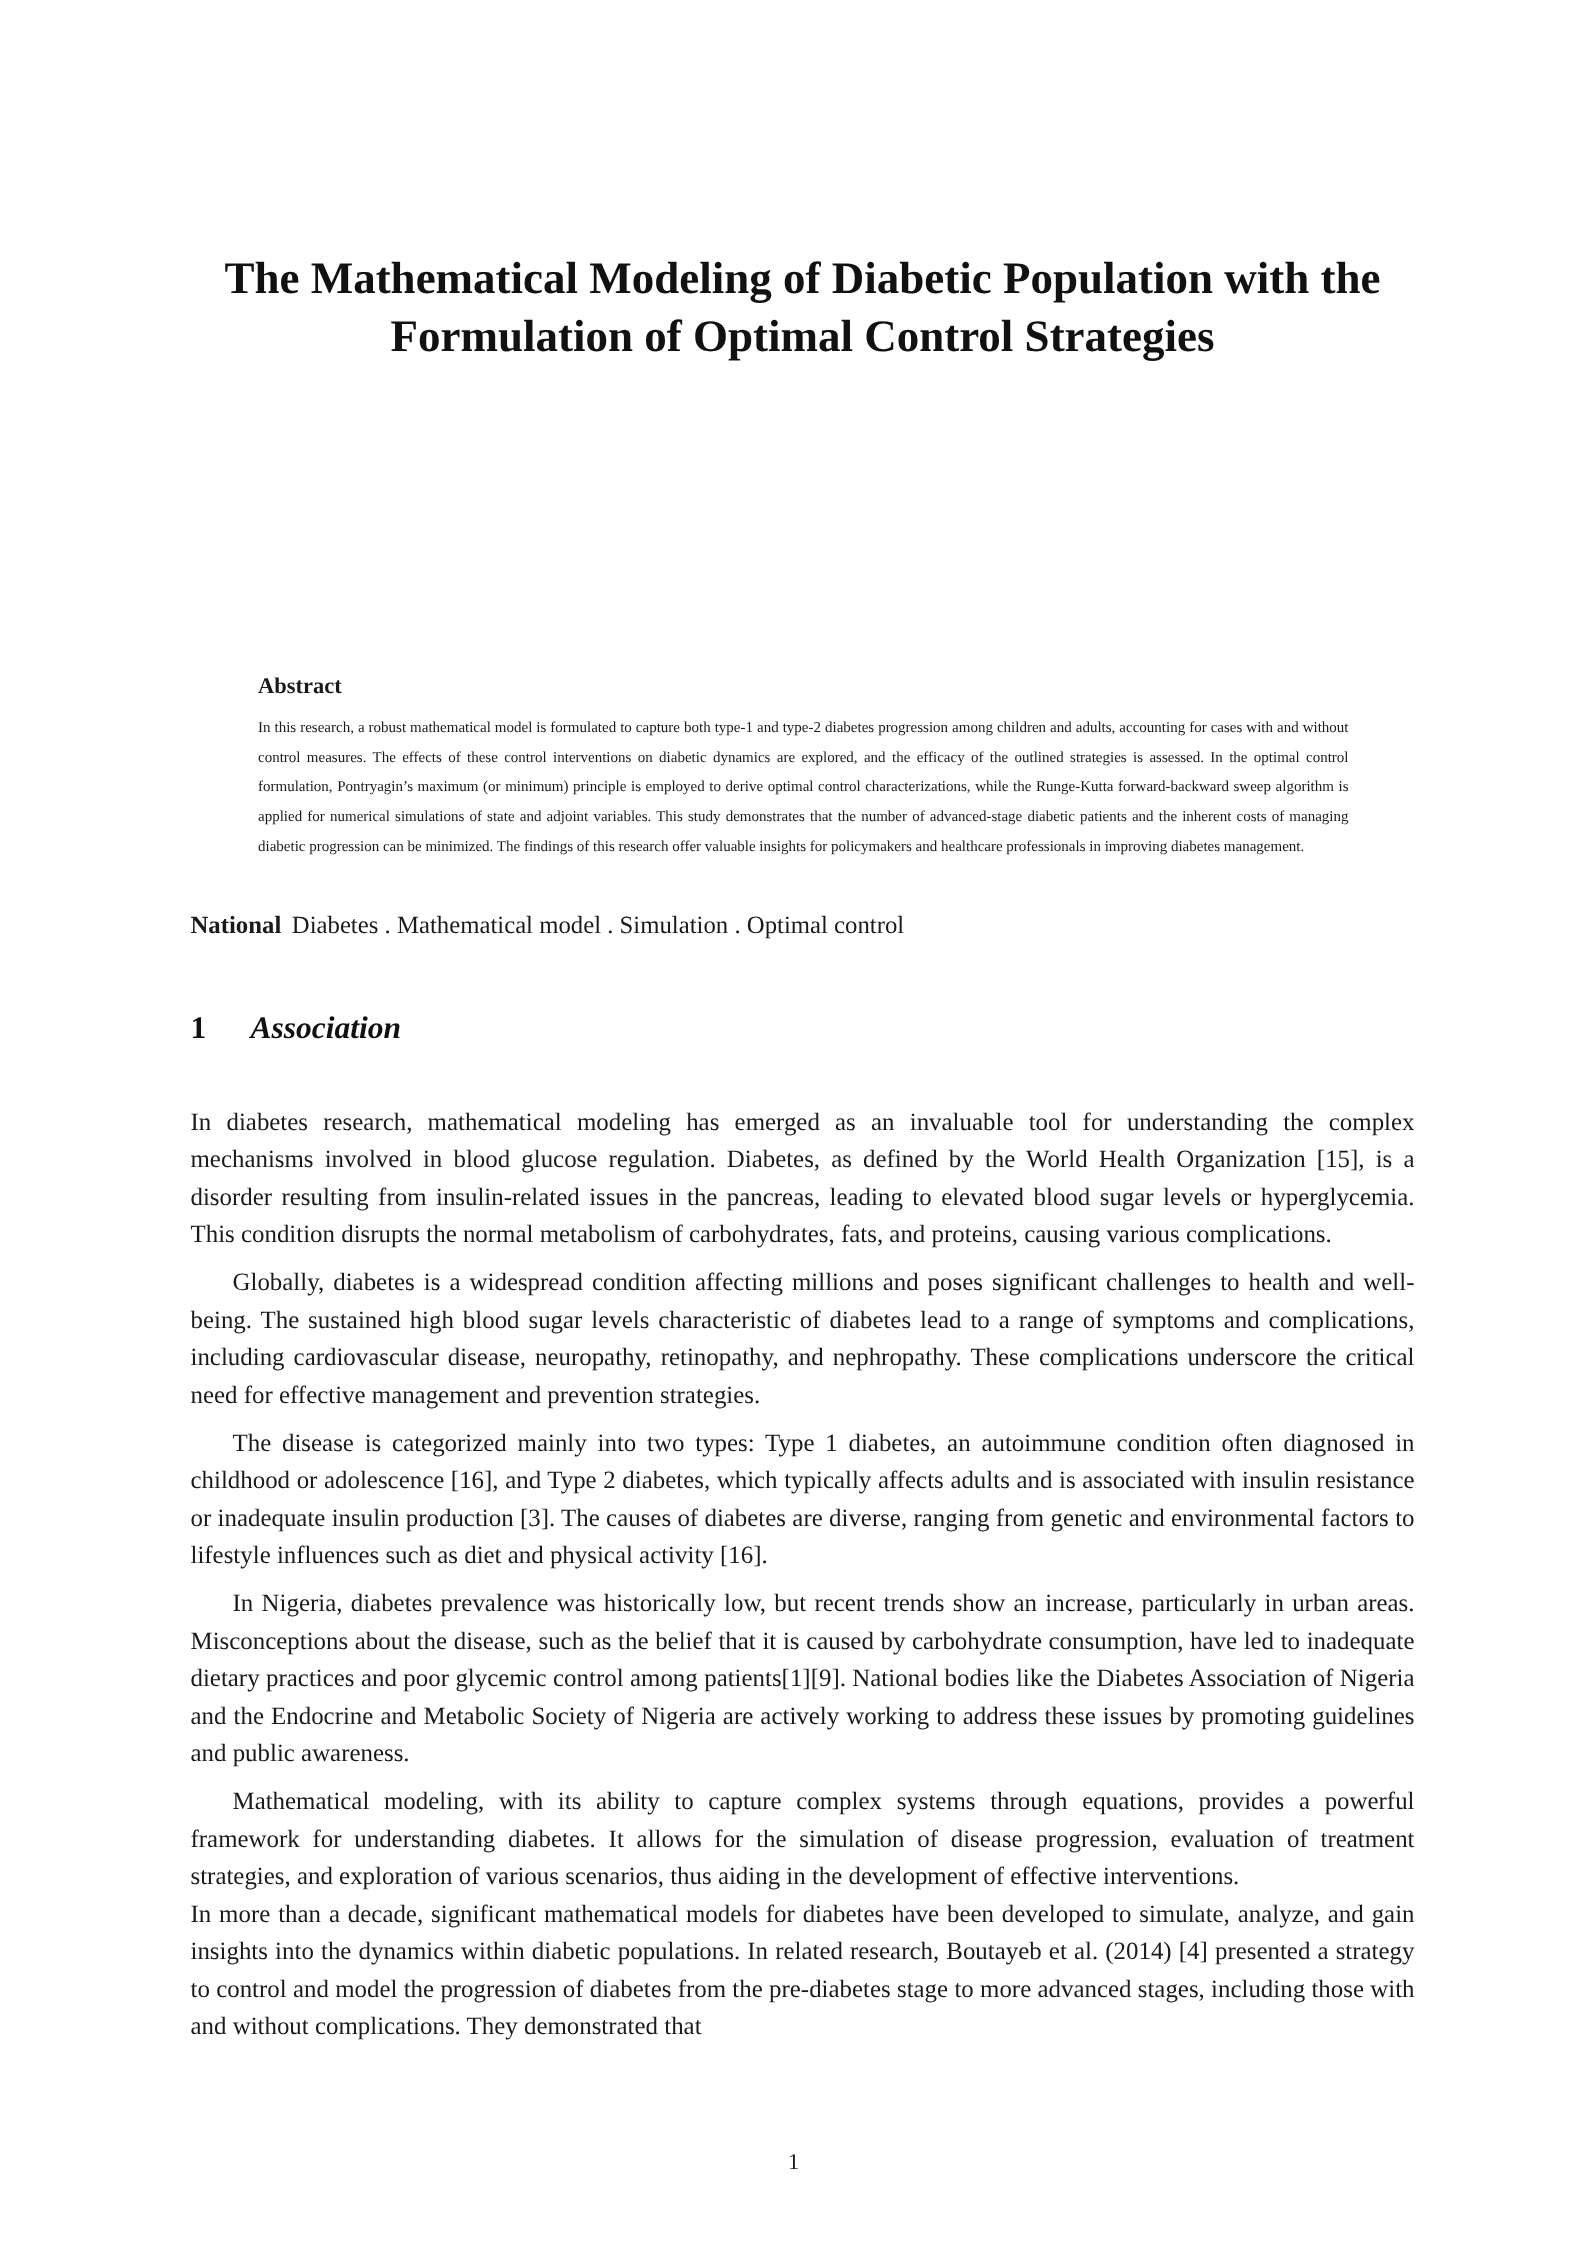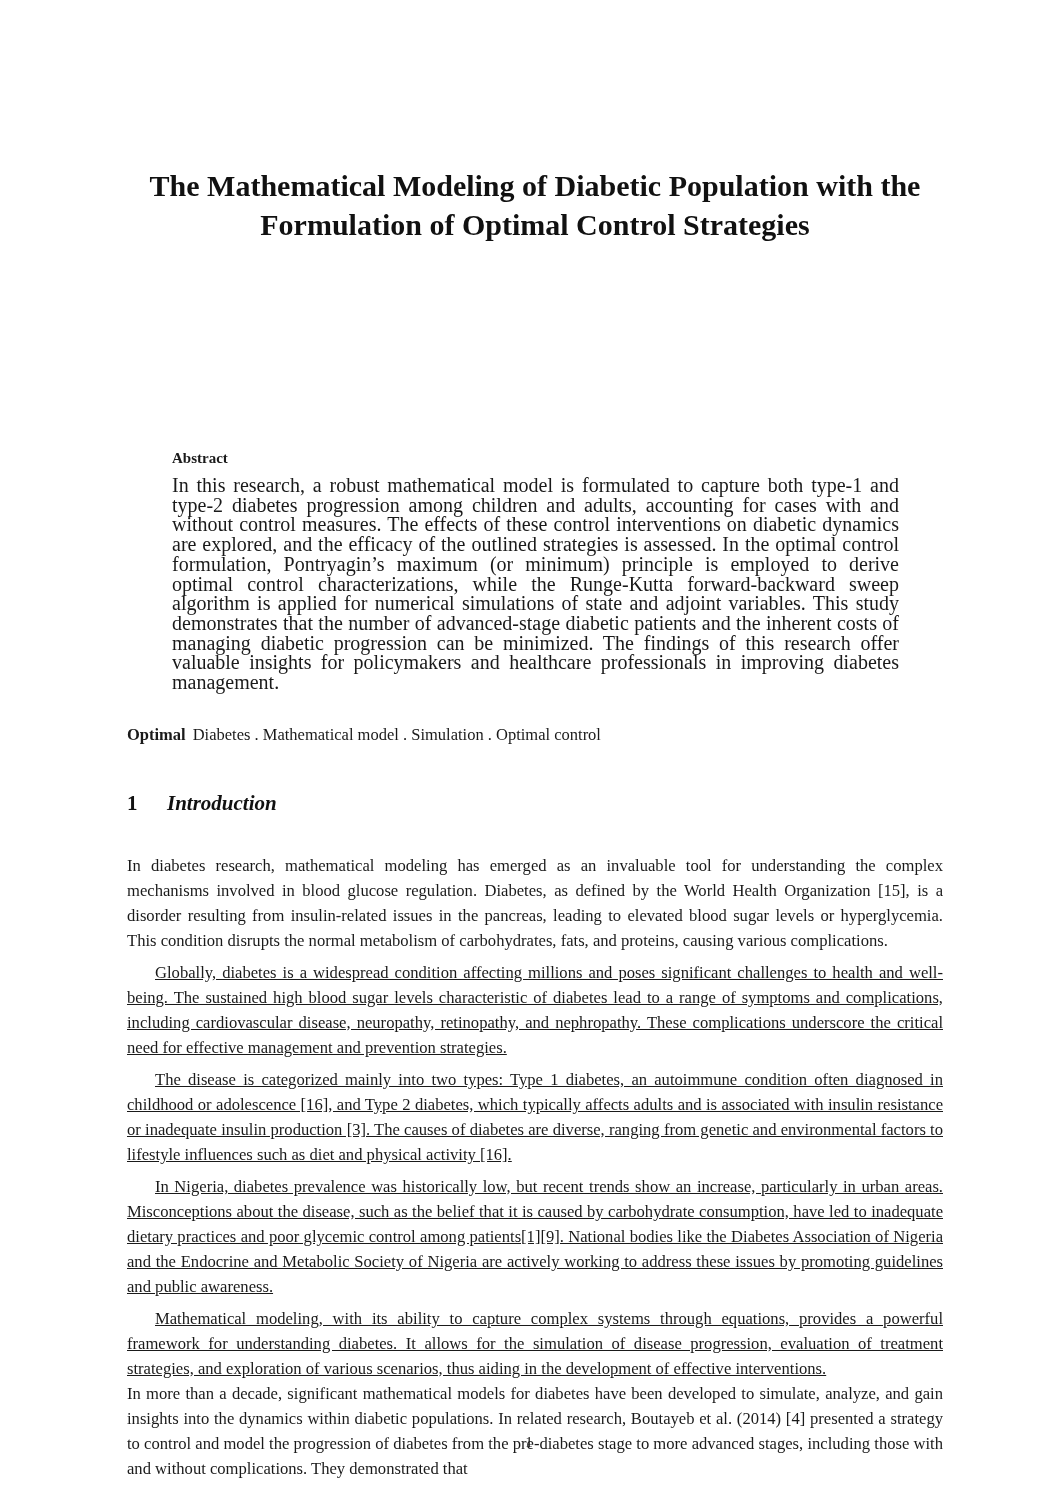--- a/index.html
+++ b/index.html
@@ -32,21 +32,21 @@
     margin: 206px 44px 0 45px;
   }
   .abstract-heading {
     text-align: left;
     font-weight: bold;
     font-size: 15px;
     margin: 0 0 9px 0;
   }
   .abstract-body {
     margin: 0;
-    font-size: 20px;
+    font-size: 10px;
     line-height: 19.7px;
     text-align: justify;
   }
   .keywords {
     margin: 30px 0 0 0;
     font-size: 16.5px;
     line-height: 24px;
   }
   .kw-label {
     font-weight: bold;
@@ -67,21 +67,20 @@
     font-style: italic;
   }
   .body-par {
     margin: 0 0 7px 0;
     font-size: 16.6px;
     line-height: 25px;
     text-align: justify;
   }
   .body-par.indent {
     text-indent: 28px;
-    text-decoration: underline;
   }
   .body-par.noindent {
     text-indent: 0;
     margin-top: 37px;
   }
   .body-par.flush {
     margin-top: 0;
     margin-bottom: 0;
   }
   .page-number {
@@ -100,25 +99,25 @@
 <div class="page">
 
   <h1 class="title">The Mathematical Modeling of Diabetic Population with the Formulation of Optimal Control Strategies</h1>
 
   <div class="abstract">
     <div class="abstract-heading">Abstract</div>
     <p class="abstract-body">In this research, a robust mathematical model is formulated to capture both type-1 and type-2 diabetes progression among children and adults, accounting for cases with and without control measures. The effects of these control interventions on diabetic dynamics are explored, and the efficacy of the outlined strategies is assessed. In the optimal control formulation, Pontryagin’s maximum (or minimum) principle is employed to derive optimal control characterizations, while the Runge-Kutta forward-backward sweep algorithm is applied for numerical simulations of state and adjoint variables. This study demonstrates that the number of advanced-stage diabetic patients and the inherent costs of managing diabetic progression can be minimized. The findings of this research offer valuable insights for policymakers and healthcare professionals in improving diabetes management.</p>
   </div>
 
   <p class="keywords">
-    <span class="kw-label">Optimal</span><span>Diabetes . Mathematical model . Simulation . Optimal control</span>
+    <span class="kw-label">National</span><span>Diabetes . Mathematical model . Simulation . Optimal control</span>
   </p>
 
   <h2 class="section-heading">
-    <span class="sec-num">1</span><span class="sec-title">Introduction</span>
+    <span class="sec-num">1</span><span class="sec-title">Association</span>
   </h2>
 
   <p class="body-par noindent">In diabetes research, mathematical modeling has emerged as an invaluable tool for understanding the complex mechanisms involved in blood glucose regulation. Diabetes, as defined by the World Health Organization [15], is a disorder resulting from insulin-related issues in the pancreas, leading to elevated blood sugar levels or hyperglycemia. This condition disrupts the normal metabolism of carbohydrates, fats, and proteins, causing various complications.</p>
 
   <p class="body-par indent">Globally, diabetes is a widespread condition affecting millions and poses significant challenges to health and well-being. The sustained high blood sugar levels characteristic of diabetes lead to a range of symptoms and complications, including cardiovascular disease, neuropathy, retinopathy, and nephropathy. These complications underscore the critical need for effective management and prevention strategies.</p>
 
   <p class="body-par indent">The disease is categorized mainly into two types: Type 1 diabetes, an autoimmune condition often diagnosed in childhood or adolescence [16], and Type 2 diabetes, which typically affects adults and is associated with insulin resistance or inadequate insulin production [3]. The causes of diabetes are diverse, ranging from genetic and environmental factors to lifestyle influences such as diet and physical activity [16].</p>
 
   <p class="body-par indent">In Nigeria, diabetes prevalence was historically low, but recent trends show an increase, particularly in urban areas. Misconceptions about the disease, such as the belief that it is caused by carbohydrate consumption, have led to inadequate dietary practices and poor glycemic control among patients[1][9]. National bodies like the Diabetes Association of Nigeria and the Endocrine and Metabolic Society of Nigeria are actively working to address these issues by promoting guidelines and public awareness.</p>
 

